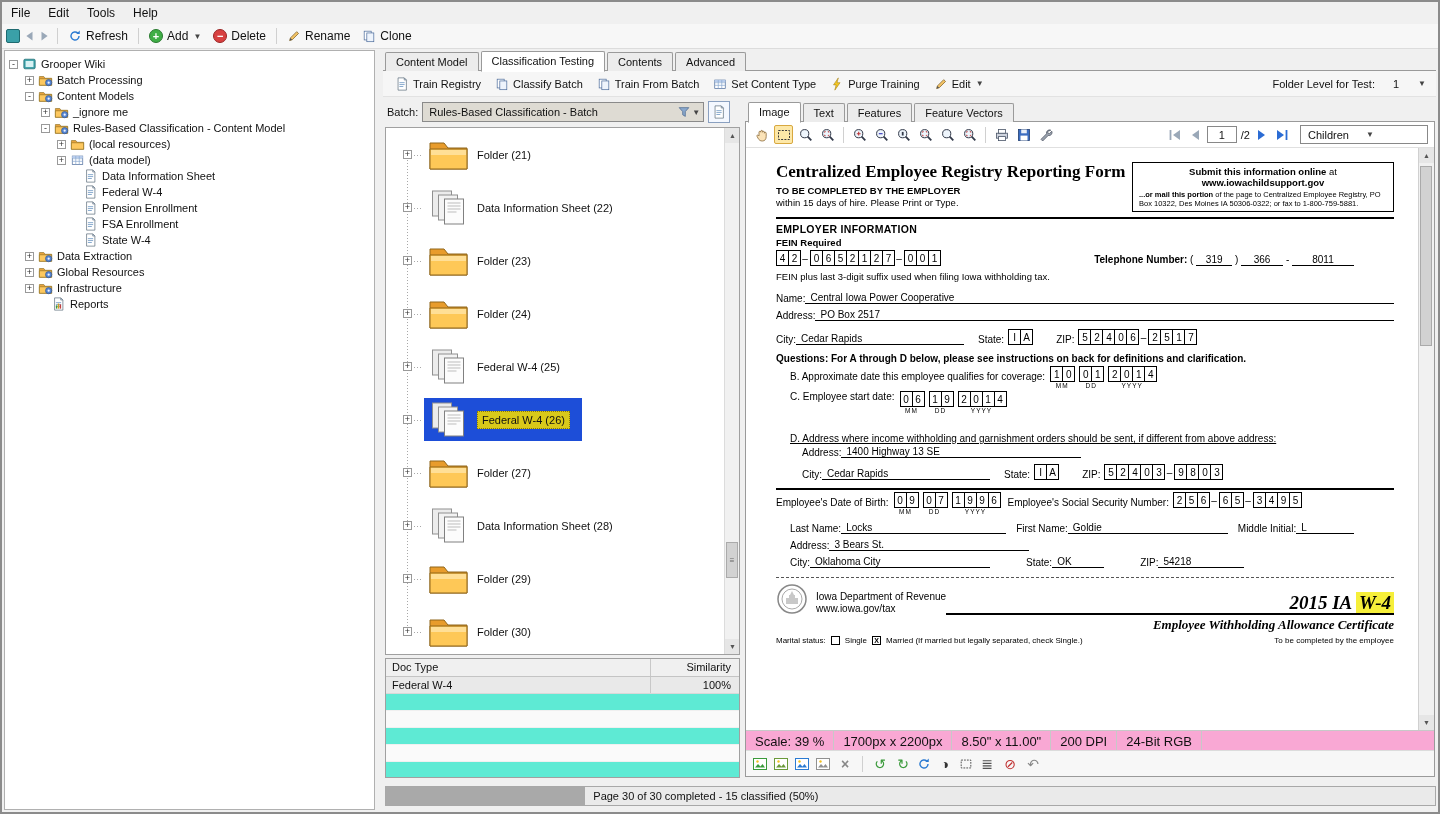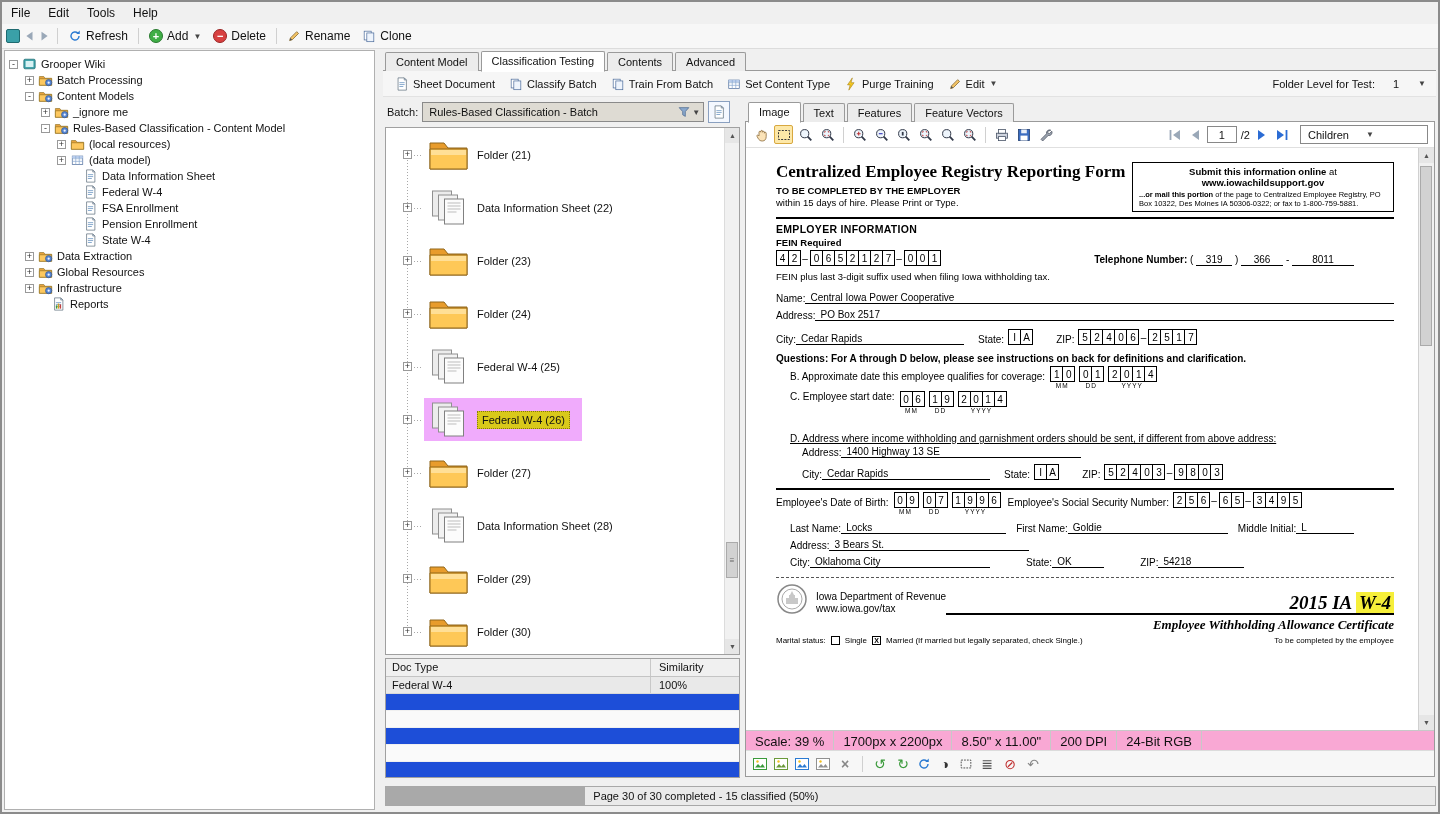--- a/index.html
+++ b/index.html
@@ -38,33 +38,33 @@
 .combo{width:282px;height:20px;background:#dedbd3;border:1px solid #8a8a8a;display:flex;align-items:center;padding:0 3px 0 6px;font-size:11px;}
 .combo .cval{flex:1;}
 .small-btn{width:22px;height:22px;border:1px solid #8aa0c0;background:#f4f8ff;display:flex;align-items:center;justify-content:center;}
 
 .batch-tree{position:absolute;left:2px;top:77px;width:355px;height:528px;background:#fff;border:1px solid #a0a0a0;overflow:hidden;}
 .bt-vline{position:absolute;left:21px;top:26px;height:478px;width:1px;background:repeating-linear-gradient(to bottom,#a8a8a8 0 1px,transparent 1px 3px);}
 .bt-row{position:relative;height:53px;display:flex;align-items:center;}
 .bt-row::before{content:"";position:absolute;left:22px;top:50%;width:14px;height:1px;background:repeating-linear-gradient(to right,#a8a8a8 0 1px,transparent 1px 3px);}
 .bt-exp{position:absolute;left:17px;top:calc(50% - 5px);width:9px;height:9px;border:1px solid #999;background:#fff;font-size:9px;line-height:7px;text-align:center;color:#333;z-index:2;}
 .bt-body{display:flex;align-items:center;margin-left:38px;padding:4px 12px 4px 4px;gap:8px;}
-.bt-body.sel{background:#f0abfc;}
+.bt-body.sel{background:#1d4ed8;}
 .bt-icon{width:41px;height:35px;flex:none;}
 .bt-label{font-size:11px;}
 .bt-body.sel .bt-label{background:#d9c91a;border:1px dotted #86780a;padding:2px 4px;}
 .vscroll{position:absolute;right:0;top:0;bottom:0;width:15px;background:#f1f1f1;border-left:1px solid #dcdcdc;}
 .vs-btn{position:absolute;left:0;width:15px;height:15px;background:#e6e6e6;color:#555;font-size:7px;text-align:center;line-height:15px;}
 .vs-up{top:0;} .vs-down{bottom:0;}
 .vs-thumb{position:absolute;left:1px;width:12px;background:#d2d2d2;border:1px solid #aaa;color:#666;font-size:8px;text-align:center;}
 
-.doc-table{position:absolute;left:2px;top:608px;width:355px;height:120px;background:#1d4ed8;border:1px solid #a0a0a0;font-size:11px;overflow:hidden;}
+.doc-table{position:absolute;left:2px;top:608px;width:355px;height:120px;background:#5eead4;border:1px solid #a0a0a0;font-size:11px;overflow:hidden;}
 .dt-head{display:flex;height:18px;background:#f0f0f0;border-bottom:1px solid #c4c4c4;}
 .dt-c1{flex:1;padding:2px 6px;border-right:1px solid #c8c8c8;}
-.dt-c2{width:88px;padding:2px 8px;}
+.dt-c2{width:88px;padding:2px 8px;text-align:right;}
 .dt-row{display:flex;height:17px;background:#e9e9e9;border-bottom:1px solid #d8d8d8;}
 .dt-empty{height:17px;border-bottom:1px solid #f0f0f0;}
 .dt-empty.alt{background:#fafafa;}
 
 .viewer-tabs{position:absolute;left:365px;top:51px;height:21px;display:flex;align-items:flex-end;z-index:3;}
 .viewer-box{position:absolute;left:362px;top:71px;right:1px;height:656px;border:1px solid #9a9a9a;background:#fff;display:flex;flex-direction:column;}
 .v-toolbar{height:26px;border-bottom:1px solid #e0e0e0;display:flex;align-items:center;gap:3px;padding:0 6px;flex:none;}
 .tool{width:19px;height:19px;display:flex;align-items:center;justify-content:center;border-radius:2px;}
 .tool.active{background:#fde8a8;border:1px solid #d8a840;}
 .v-nav{margin-left:auto;display:flex;align-items:center;gap:4px;}
@@ -364,28 +364,28 @@
         <svg class="ti" viewBox="0 0 16 16">
           <use href="#s-page"></use>
         </svg>
         <span class="tlabel">Federal W-4</span>
       </div>
     <div class="trow" style="padding-left:65px">
         <span class="exp" style="visibility: hidden;"></span>
         <svg class="ti" viewBox="0 0 16 16">
           <use href="#s-page"></use>
         </svg>
-        <span class="tlabel">FSA Enrollment</span>
+        <span class="tlabel">Pension Enrollment</span>
       </div>
     <div class="trow" style="padding-left:65px">
         <span class="exp" style="visibility: hidden;"></span>
         <svg class="ti" viewBox="0 0 16 16">
           <use href="#s-page"></use>
         </svg>
-        <span class="tlabel">Pension Enrollment</span>
+        <span class="tlabel">FSA Enrollment</span>
       </div>
     <div class="trow" style="padding-left:65px">
         <span class="exp" style="visibility: hidden;"></span>
         <svg class="ti" viewBox="0 0 16 16">
           <use href="#s-page"></use>
         </svg>
         <span class="tlabel">State W-4</span>
       </div>
     <div class="trow" style="padding-left:20px">
         <span class="exp">+</span>
@@ -424,21 +424,21 @@
       <span class="tab active">Classification Testing</span>
       <span class="tab">Contents</span>
       <span class="tab">Advanced</span>
     </div>
 
     <div class="actions-bar">
       <span class="act-btn">
           <svg class="icon14" viewBox="0 0 16 16">
             <use href="#s-page"></use>
           </svg>
-          <span>Sheet Document</span>
+          <span>Train Registry</span>
         </span>
       <span class="act-btn">
           <svg class="icon14" viewBox="0 0 16 16">
             <use href="#s-copy"></use>
           </svg>
           <span>Classify Batch</span>
         </span>
       <span class="act-btn">
           <svg class="icon14" viewBox="0 0 16 16">
             <use href="#s-copy"></use>

